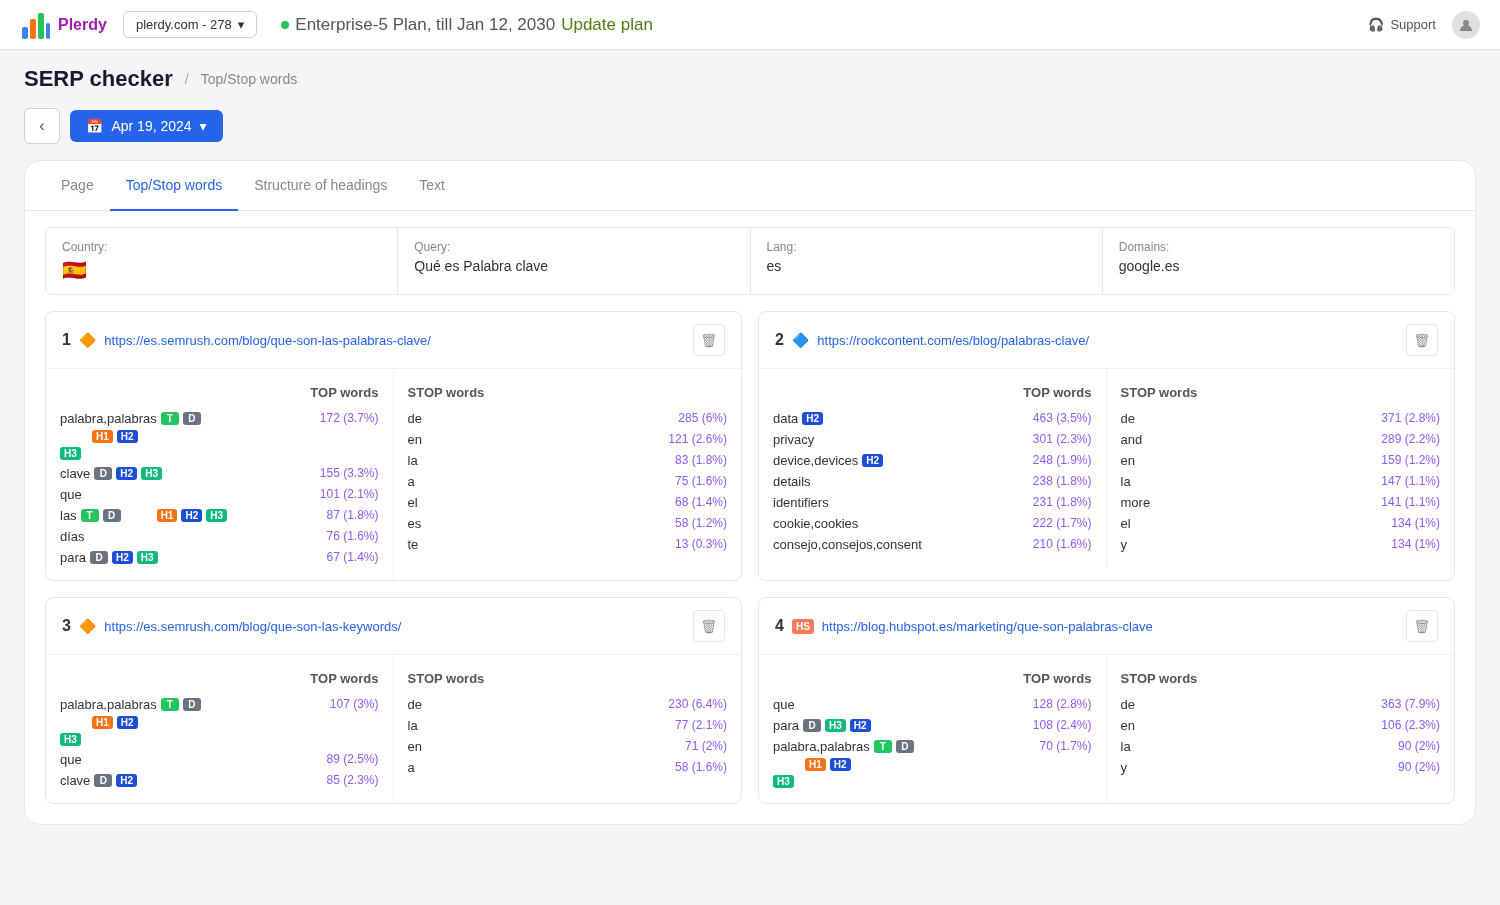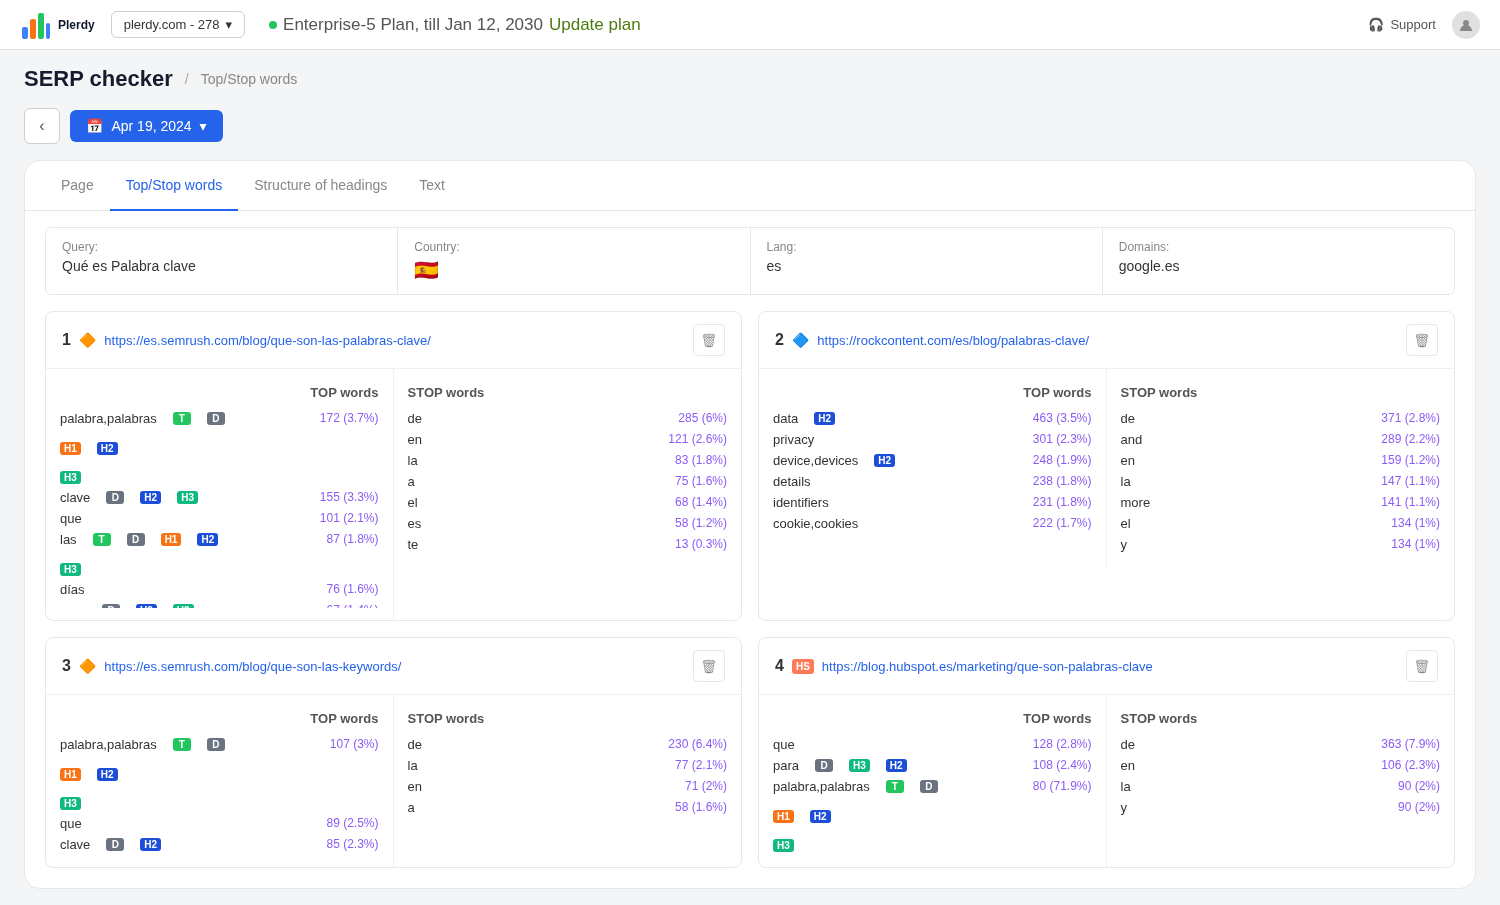--- a/index.html
+++ b/index.html
@@ -1,20 +1,20 @@
 <!DOCTYPE html>
 <html><head>
   <meta charset="utf-8">
   <style>
     * { box-sizing: border-box; margin: 0; padding: 0; }
     body { font-family: -apple-system, BlinkMacSystemFont, 'Segoe UI', sans-serif; background: #f4f5f7; color: #333; font-size: 14px; }
 
     
     .top-bar { background: #fff; border-bottom: 1px solid #e0e0e0; display: flex; align-items: center; padding: 0 20px; height: 50px; gap: 16px; }
-    .logo { display: flex; align-items: center; gap: 6px; font-weight: 700; font-size: 12px; color: #0f172a; }
+    .logo { display: flex; align-items: center; gap: 6px; font-weight: 700; font-size: 16px; color: #a21caf; }
     .logo-icon { width: 32px; height: 32px; }
     .site-selector { border: 1px solid #d0d0d0; border-radius: 6px; padding: 5px 12px; font-size: 13px; display: flex; align-items: center; gap: 6px; cursor: pointer; background: #fff; }
     .plan-info { display: flex; align-items: center; gap: 6px; font-size: 17px; color: #555; margin-left: 8px; }
     .plan-dot { width: 8px; height: 8px; background: #22c55e; border-radius: 50%; }
     .update-plan { color: #4d7c0f; cursor: pointer; text-decoration: none; }
     .top-bar-right { margin-left: auto; display: flex; align-items: center; gap: 16px; }
     .support-btn { display: flex; align-items: center; gap: 6px; font-size: 13px; color: #555; cursor: pointer; }
     .user-icon { width: 28px; height: 28px; border-radius: 50%; background: #e0e0e0; display: flex; align-items: center; justify-content: center; cursor: pointer; }
 
     
@@ -53,27 +53,27 @@
     .card-num { font-size: 16px; font-weight: 700; color: #333; }
     .card-url { color: #2563eb; font-size: 13px; flex: 1; overflow: hidden; text-overflow: ellipsis; white-space: nowrap; }
     .card-del { width: 32px; height: 32px; border: 1px solid #e5e7eb; border-radius: 4px; background: #fff; cursor: pointer; display: flex; align-items: center; justify-content: center; color: #888; }
 
     
     .words-section { display: grid; grid-template-columns: 1fr 1fr; }
     .words-col { padding: 12px 0; }
     .words-col:first-child { border-right: 1px solid #f0f0f0; text-align: right; }
     .col-header { font-size: 13px; font-weight: 600; color: #555; padding: 4px 14px 8px; }
     .word-row { display: flex; align-items: flex-start; justify-content: space-between; padding: 3px 14px; font-size: 13px; }
-    .word-left { display: flex; align-items: center; gap: 16px; flex-wrap: wrap; max-width: 60%; }
+    .word-left { display: flex; align-items: center; gap: 4px; flex-wrap: wrap; max-width: 60%; }
     .word-text { color: #333; }
     .word-count { color: #8b5cf6; font-size: 12px; white-space: nowrap; }
     .badge { display: inline-flex; align-items: center; justify-content: center; border-radius: 3px; font-size: 10px; font-weight: 700; padding: 1px 4px; min-width: 18px; color: #fff; }
     .badge-t { background: #22c55e; }
     .badge-d { background: #6b7280; }
-    .badge-h1 { background: #f97316; }
+    .badge-h1 { background: #f97316; margin-left: 32px; }
     .badge-h2 { background: #1d4ed8; color: #fff; }
     .badge-h3 { background: #10b981; }
     .scrollable { max-height: 200px; overflow-y: auto; }
 
     
     .scrollable::-webkit-scrollbar { width: 4px; }
     .scrollable::-webkit-scrollbar-track { background: #f1f1f1; }
     .scrollable::-webkit-scrollbar-thumb { background: #ccc; border-radius: 2px; }
 
     .favicon-semrush { color: #ff642e; font-size: 14px; }
@@ -135,28 +135,28 @@
 
   <div class="tabs">
     <div class="tab">Page</div>
     <div class="tab active">Top/Stop words</div>
     <div class="tab">Structure of headings</div>
     <div class="tab">Text</div>
   </div>
 
   <div class="query-bar">
     <div class="query-cell">
-      <div class="query-label">Query:</div>
-      <div class="query-value">Qué es Palabra clave</div>
-    </div>
-    <div class="query-cell">
       <div class="query-label">Country:</div>
       <div class="query-value">
         <span class="flag">🇪🇸</span>
       </div>
+    </div>
+    <div class="query-cell">
+      <div class="query-label">Query:</div>
+      <div class="query-value">Qué es Palabra clave</div>
     </div>
     <div class="query-cell">
       <div class="query-label">Lang:</div>
       <div class="query-value">es</div>
     </div>
     <div class="query-cell">
       <div class="query-label">Domains:</div>
       <div class="query-value">google.es</div>
     </div>
   </div>
@@ -336,20 +336,27 @@
       </div>
 
       <div class="word-row">
         <div class="word-left">
           <span class="word-text">cookie,cookies</span>
 
         </div>
         <span class="word-count">222 (1.7%)</span>
       </div>
 
+      <div class="word-row">
+        <div class="word-left">
+          <span class="word-text">consejo,consejos,consent</span>
+
+        </div>
+        <span class="word-count">210 (1.6%)</span>
+      </div>
     </div>
       </div>
       <div class="words-col">
         <div class="col-header">STOP words</div>
         <div class="scrollable">
       <div class="word-row">
         <span class="word-text">de</span>
         <span class="word-count">371 (2.8%)</span>
       </div>
 
@@ -492,21 +499,21 @@
         <div class="word-left">
           <span class="word-text">palabra,palabras</span>
           <span class="badge badge-t">T</span>
                   <span class="badge badge-d">D</span>
                   <span class="badge badge-h1">H1</span>
                   <span class="badge badge-h2">H2</span>
           <div style="display:flex;gap:2px;width:100%;">
                     <span class="badge badge-h3">H3</span>
                   </div>
         </div>
-        <span class="word-count">80 (71.9%)</span>
+        <span class="word-count">70 (1.7%)</span>
       </div>
     </div>
       </div>
       <div class="words-col">
         <div class="col-header">STOP words</div>
         <div class="scrollable">
       <div class="word-row">
         <span class="word-text">de</span>
         <span class="word-count">363 (7.9%)</span>
       </div>

